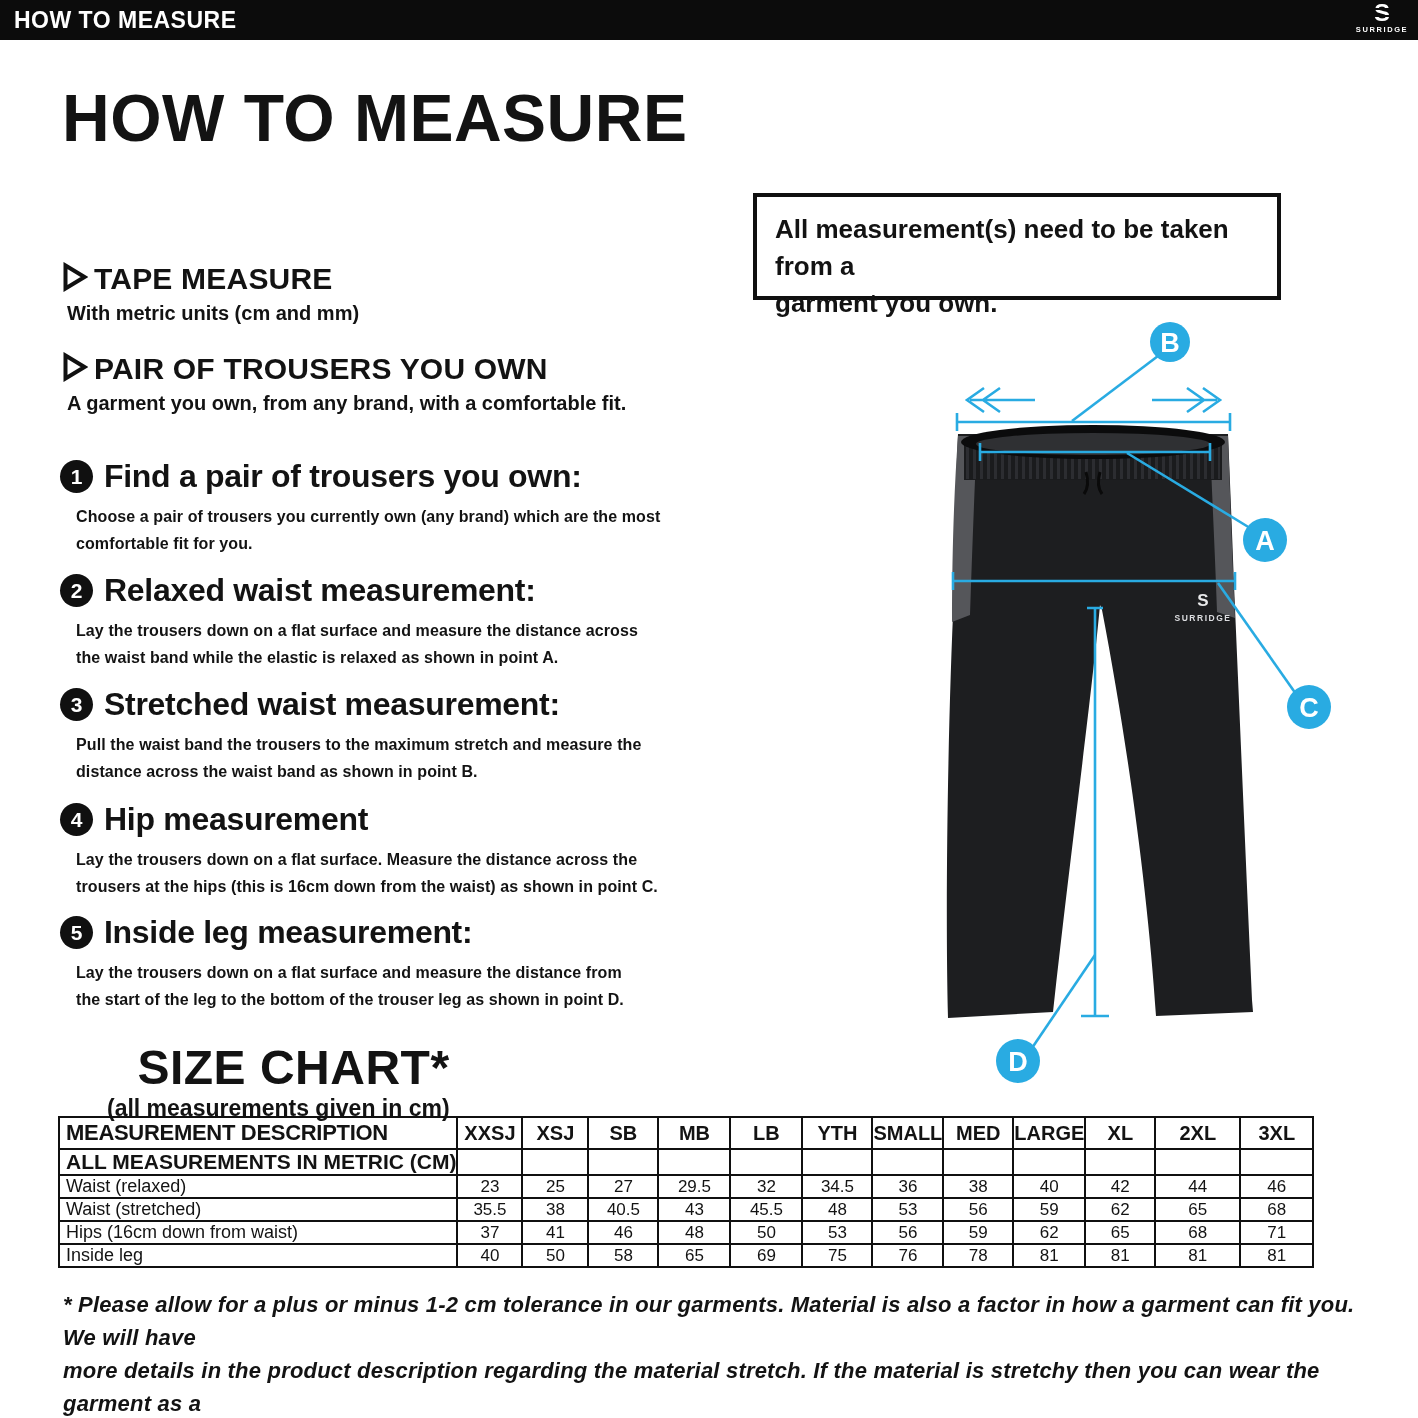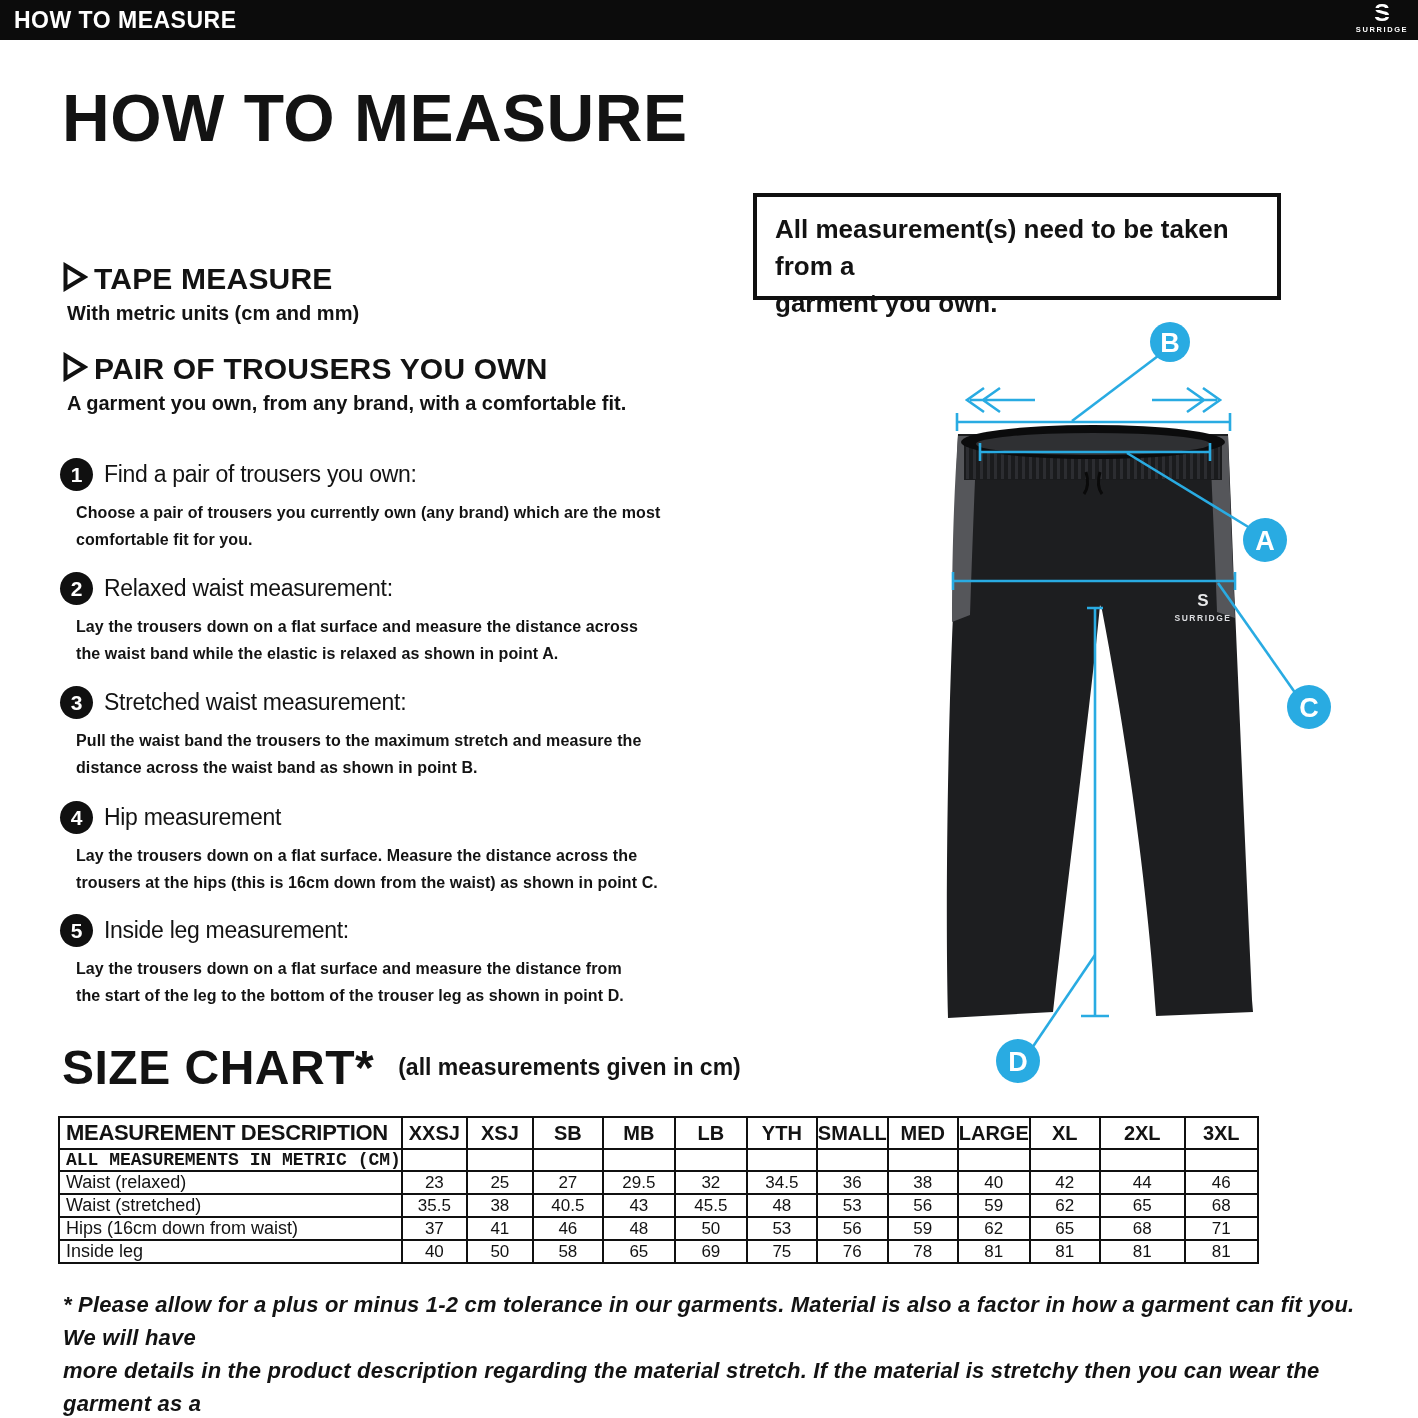--- a/index.html
+++ b/index.html
@@ -28,46 +28,46 @@
   .need-label{font-size:30px;font-weight:700;letter-spacing:0.2px;white-space:nowrap;}
   .need-desc{margin:6px 0 0 5px;font-size:20px;font-weight:700;white-space:nowrap;}
   #need-1{top:262px;} #need-2{top:352px;}
 
   
   .step{position:absolute;left:60px;width:790px;}
   #step-1{top:458px}#step-2{top:572px}#step-3{top:686px}#step-4{top:801px}#step-5{top:914px}
   .step-head{display:flex;align-items:center;gap:11px;}
   .step-num{flex:0 0 auto;width:33px;height:33px;border-radius:50%;background:#101010;color:#fff;
         font-size:21px;font-weight:700;display:flex;align-items:center;justify-content:center;}
-  .step-title{font-size:23px;font-weight:400;letter-spacing:-0.3px;white-space:nowrap;}
+  .step-title{font-size:32px;font-weight:700;letter-spacing:-0.3px;white-space:nowrap;}
   .step-body{margin-top:9px;margin-left:16px;font-size:16px;font-weight:700;line-height:26.5px;
         white-space:pre-line;letter-spacing:0.1px;}
 
   
   .notice{position:absolute;left:753px;top:193px;width:528px;height:107px;box-sizing:border-box;
         border:4px solid #101010;padding:14px 18px;font-size:26px;font-weight:700;line-height:37px;
         white-space:pre-line;}
 
   
   .figure{position:absolute;left:860px;top:300px;width:558px;height:800px;}
   .figure svg{display:block;width:100%;height:100%;font-family:"Liberation Sans",sans-serif;}
 
   
-  .size-chart-head{position:absolute;left:62px;top:1040px;display:flex;align-items:center;gap:24px;}
+  .size-chart-head{position:absolute;left:62px;top:1040px;display:flex;align-items:flex-end;gap:0;flex-direction:column;}
   .size-chart-title{margin:0;font-size:48px;font-weight:700;letter-spacing:0.5px;white-space:nowrap;}
-  .size-chart-sub{font-size:23px;font-weight:700;white-space:nowrap;}
+  .size-chart-sub{font-size:23px;font-weight:700;white-space:nowrap;margin-left:45px;}
 
   .size-table{position:absolute;left:58px;top:1116px;border-collapse:collapse;table-layout:fixed;}
   .size-table th,.size-table td{border:2px solid #101010;padding:0;overflow:hidden;}
   .size-table tr.hdr th{height:30px;}
   .size-table tr.metric th,.size-table tr.metric td{height:19px;}
   .size-table tr.data td,.size-table tr.data th{height:19px;}
   .th-desc{font-size:22px;font-weight:700;text-align:left;padding-left:6px !important;letter-spacing:-0.3px;white-space:nowrap;}
   .th-size{font-size:20px;font-weight:700;text-align:center;}
-  .metric-label{font-size:18px;font-weight:700;text-align:left;padding-left:6px !important;white-space:nowrap;font-family:Liberation Mono, monospace;}
+  .metric-label{font-size:21px;font-weight:700;text-align:left;padding-left:6px !important;white-space:nowrap;}
   .row-label{font-size:18px;font-weight:400;text-align:left;padding-left:6px !important;white-space:nowrap;}
   .val{font-size:17px;font-weight:400;text-align:center;}
 
   
   .footnote{position:absolute;left:63px;top:1288px;width:1322px;font-size:22px;font-weight:700;
         font-style:italic;line-height:33px;white-space:pre-line;letter-spacing:0.2px;}
 </style>
 </head>
 <body>
 

